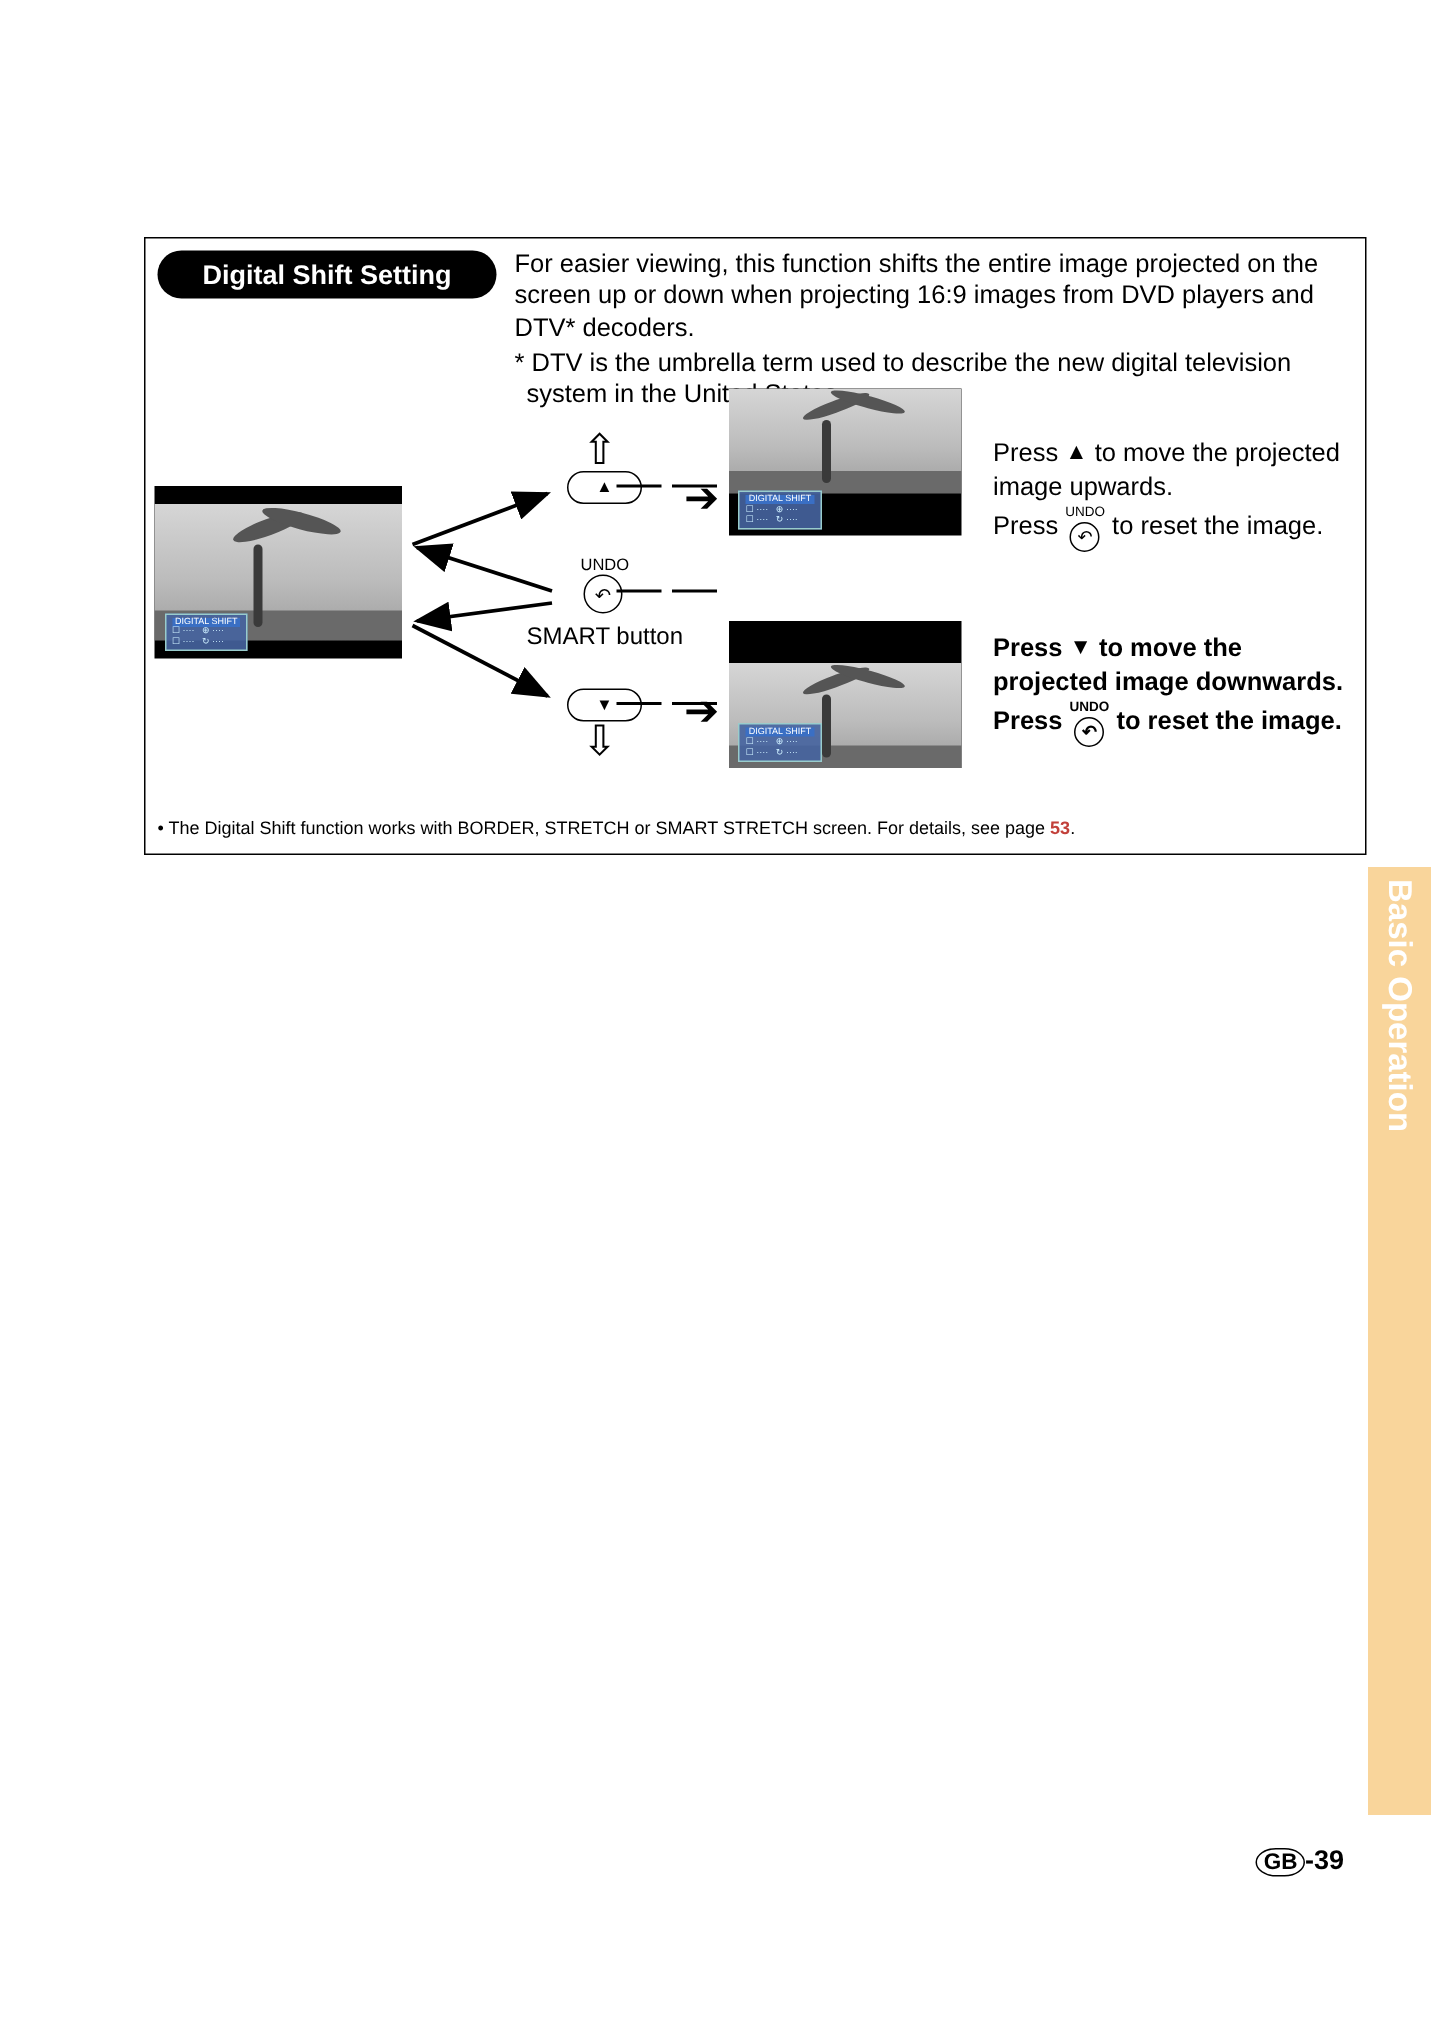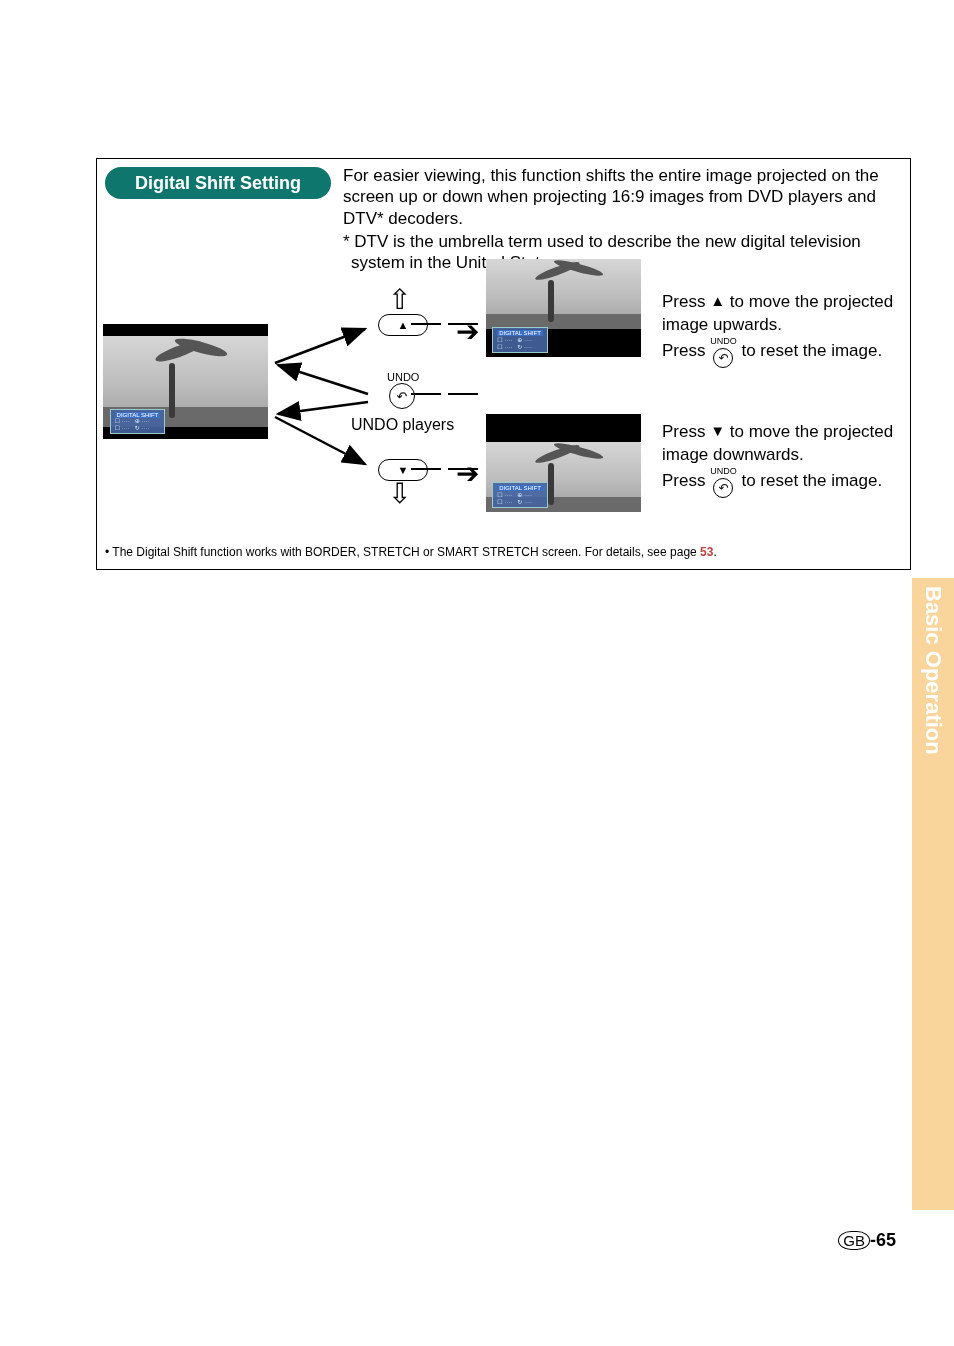--- a/index.html
+++ b/index.html
@@ -30,39 +30,39 @@
     bottom: 95px;
     font-size: 18px;
     font-weight: bold;
     color: #000;
   }
   .footer .gb {
     border: 1.5px solid #000;
     border-radius: 50%/60%;
     padding: 0 4px;
     font-size: 15px;
-    font-weight: normal;
+    font-weight: bold;
     display: inline-block;
     line-height: 17px;
   }
   .content-box {
     position: absolute;
     left: 96px;
     top: 158px;
     width: 815px;
     height: 412px;
     border: 1.5px solid #000;
   }
   .pill {
     position: absolute;
     left: 8px;
     top: 8px;
     width: 226px;
     height: 32px;
-    background: #0f766e;
+    background: #000000;
     border-radius: 16px;
     color: #fff;
     font-weight: bold;
     font-size: 18px;
     display: flex;
     align-items: center;
     justify-content: center;
   }
   .intro {
     position: absolute;
@@ -133,21 +133,21 @@
   .right-text {
     position: absolute;
     left: 565px;
     width: 240px;
     font-size: 17px;
     line-height: 1.35;
     color: #000;
     margin-top: 28px;
   }
   .right-text.top { top: 104px; }
-  .right-text.bot { top: 234px; }
+  .right-text.bot { top: 234px; font-weight: bold; }
   .tri { font-size: 15px; vertical-align: 1px; }
   .mini-undo { display: inline-block; vertical-align: -6px; text-align:center; }
   .mini-undo .lbl { font-size: 9px; display:block; line-height: 9px; }
   .mini-undo .circ { display:inline-block; width: 20px; height: 20px; border: 1.5px solid #000; border-radius: 50%; font-size: 12px; line-height: 18px; }
 
   .note {
     position: absolute;
     left: 8px;
     bottom: 8px;
     width: 800px;
@@ -162,21 +162,21 @@
 </head>
 <body>
 
 <div class="page">
 
   <div class="side-tab">
     <span class="side-tab-text">Basic Operation</span>
   </div>
 
   <div class="footer">
-    <span class="gb">GB</span><span>-65</span>
+    <span class="gb">GB</span><span>-39</span>
   </div>
 
   <div class="content-box">
 
     <div class="pill">
       <span>Digital Shift Setting</span>
     </div>
 
     <div class="intro">
       <span>For easier viewing, this function shifts the entire image projected on the screen up or down when projecting 16:9 images from DVD players and DTV* decoders.</span>
@@ -243,21 +243,21 @@
         <div class="osd">
           <span class="t">DIGITAL SHIFT</span><br>☐ ···· &nbsp; ⊕ ····<br>☐ ···· &nbsp; ↻ ····
         </div>
       </div>
 
       <span class="big-arrow up">⇧</span>
       <div class="oval-btn up">▲</div>
 
       <span class="undo-label">UNDO</span>
       <div class="undo-btn">↶</div>
-      <span class="undo-caption">UNDO players</span>
+      <span class="undo-caption">SMART button</span>
 
       <div class="oval-btn down">▼</div>
       <span class="big-arrow down">⇩</span>
 
       <span class="flow-arrow fa-right1">➔</span>
       <span class="flow-arrow fa-right2">➔</span>
     </div>
 
     <div class="right-text top">
       <span>Press </span><span class="tri">▲</span><span> to move the projected image upwards.</span><br>

